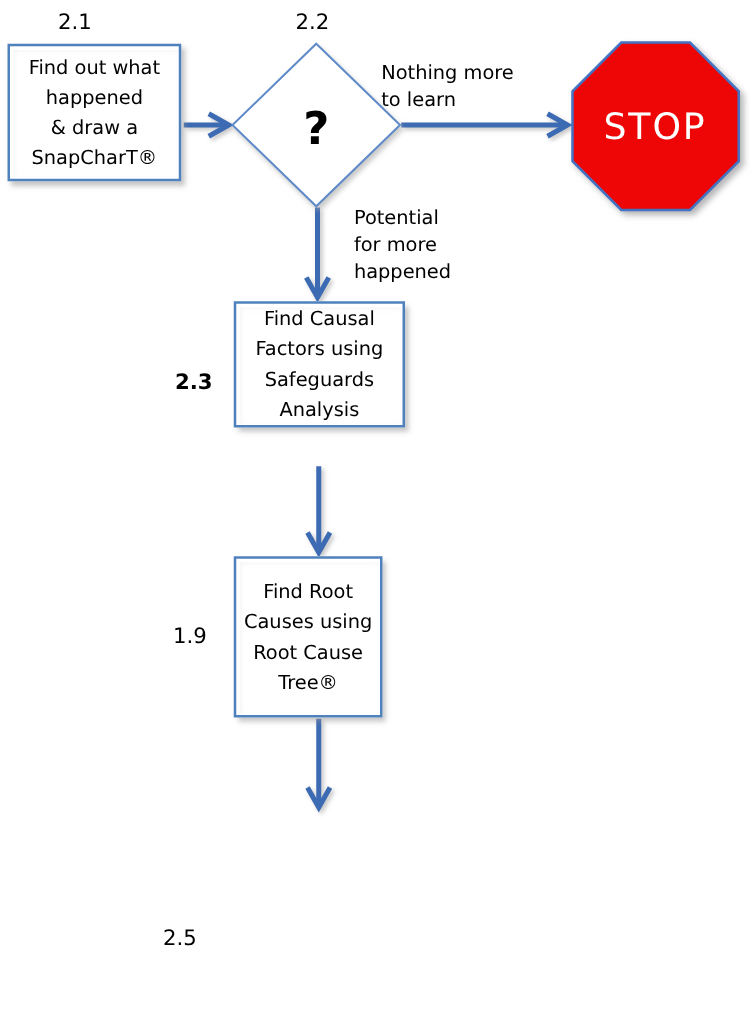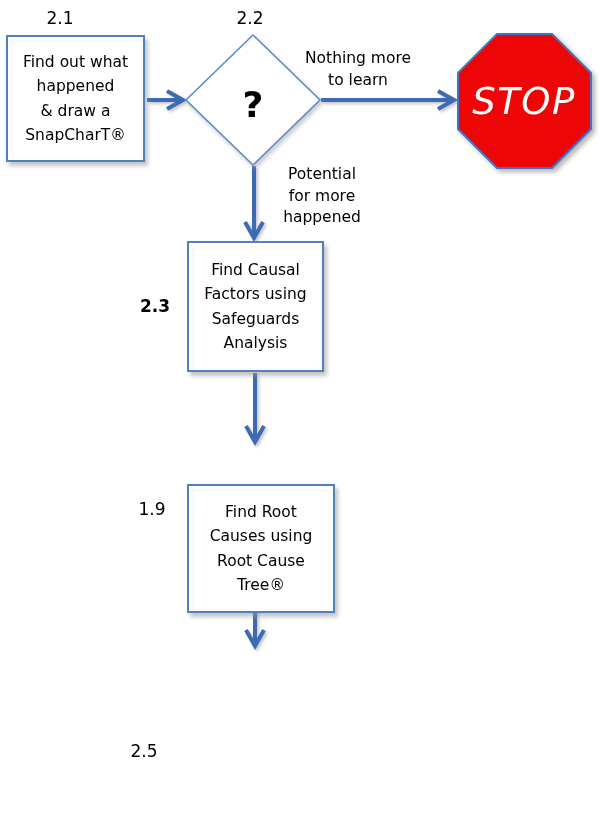--- a/index.html
+++ b/index.html
@@ -66,46 +66,44 @@
     font-size: 17px;
     z-index: 2;
     transform: translateX(-50%);
     white-space: nowrap;
   }
   .num.mid { transform: translate(-50%, -50%); }
   .edge-label {
     position: absolute;
     transform: translateX(-50%);
     white-space: pre-line;
-    text-align: center;
     font-size: 15.5px;
     line-height: 1.4;
     z-index: 2;
   }
   .qmark {
     position: absolute;
     left: 253px; top: 104px;
     transform: translate(-50%, -50%);
     font-size: 36px;
     font-weight: 700;
     z-index: 2;
   }
   .stop-label {
     position: absolute;
     left: 524px; top: 101px;
     transform: translate(-50%, -50%);
     color: var(--stop-text-color, #fff);
-    font-size: 37px;
+    font-size: 29px;
     letter-spacing: 1.5px;
     z-index: 2;
-    font-style: italic;
   }
-  #box-step1 { left: 6px;   top: 35px;  width: 139px; height: 127px; }
-  #box-step3 { left: 187px; top: 241px; width: 137px; height: 131px; }
-  #box-step4 { left: 187px; top: 445px; width: 148px; height: 129px; margin-top: 39px; }
+  #box-step1 { left: 6px;   top: 35px;  width: 139px; height: 110px; }
+  #box-step3 { left: 187px; top: 241px; width: 137px; height: 101px; }
+  #box-step4 { left: 187px; top: 445px; width: 119px; height: 129px; }
   #box-step5 { left: 175px; top: 649px; width: 159px; height: 159px; }
   #num-step1 { left: 60px;  top: 8px; }
   #num-decision { left: 250px; top: 8px; }
   #num-step3 { left: 155px; top: 306px; font-weight: bold; }
   #num-step4 { left: 152px; top: 509px; }
   #num-step5 { left: 144px; top: 751px; }
   #label-nothing-more { left: 358px; top: 48px; }
   #label-potential    { left: 322px; top: 164px; }
 </style>
 </head>

